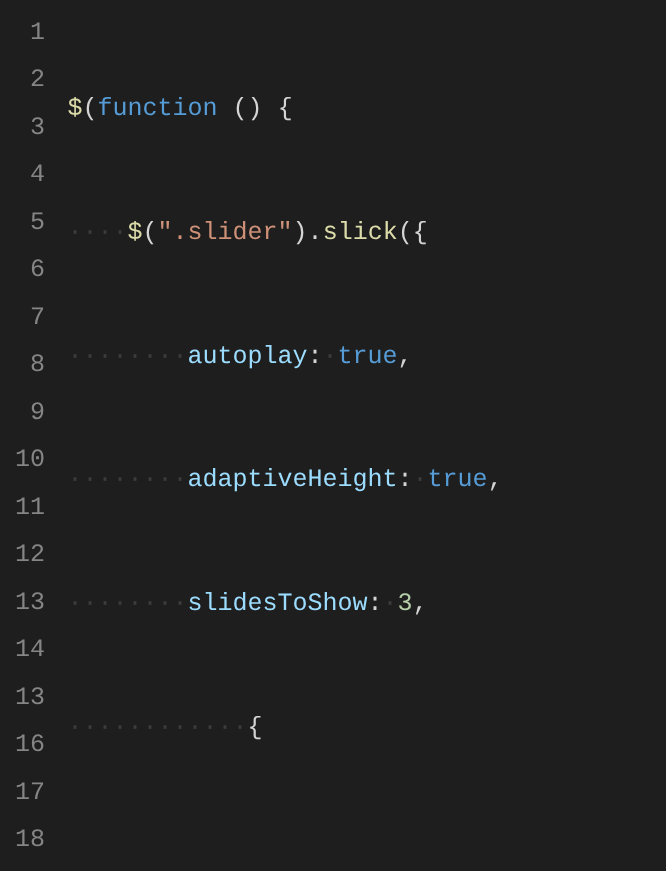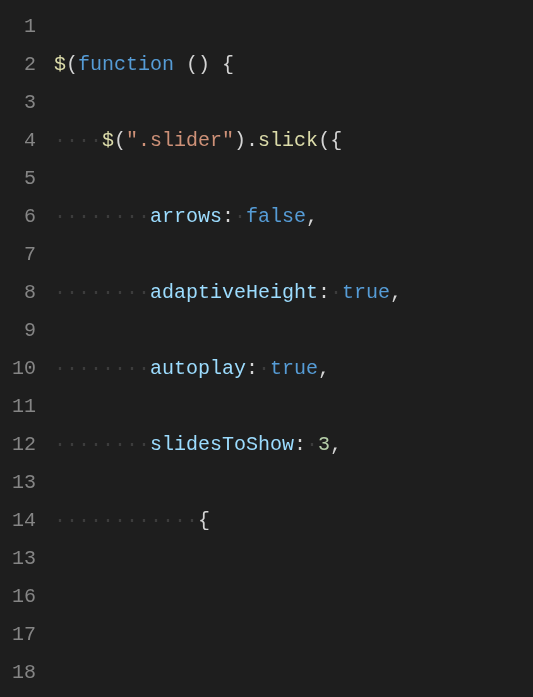--- a/index.html
+++ b/index.html
@@ -24,21 +24,21 @@
     padding: 8px 18px 8px 12px;
     user-select: none;
     flex-shrink: 0;
   }
   .gutter div { font-size: 20px; }
   .code {
     padding: 8px 0;
     white-space: pre;
     position: relative;
   }
-  .line { position: relative; }
+  .line { position: relative; margin-top: 23px; }
   .tok-fn { color: #dcdcaa; }
   .tok-kw { color: #569cd6; }
   .tok-punc { color: #d4d4d4; }
   .tok-str { color: #ce9178; }
   .tok-prop { color: #9cdcfe; }
   .tok-bool { color: #569cd6; }
   .tok-num { color: #b5cea8; }
   .tok-call { color: #dcdcaa; }
   .dots {
     color: #3c3c3c;
@@ -64,23 +64,22 @@
     <div>13</div>
     <div>14</div>
     <div>13</div>
     <div>16</div>
     <div>17</div>
     <div>18</div>
   </div>
   <div class="code">
 <div class="line"><span class="tok-fn">$</span><span class="tok-punc">(</span><span class="tok-kw">function</span><span> </span><span class="tok-punc">()</span><span> </span><span class="tok-punc">{</span></div>
 <div class="line"><span class="dots">····</span><span class="tok-fn">$</span><span class="tok-punc">(</span><span class="tok-str">".slider"</span><span class="tok-punc">).</span><span class="tok-call">slick</span><span class="tok-punc">({</span></div>
-<div class="line"><span class="dots">········</span><span class="tok-prop">arrows</span><span class="tok-punc">:</span><span class="dots">·</span><span class="tok-bool">false</span><span class="tok-punc">,</span></div>
+<div class="line"><span class="dots">········</span><span class="tok-prop">autoplay</span><span class="tok-punc">:</span><span class="dots">·</span><span class="tok-bool">true</span><span class="tok-punc">,</span></div>
 <div class="line"><span class="dots">········</span><span class="tok-prop">adaptiveHeight</span><span class="tok-punc">:</span><span class="dots">·</span><span class="tok-bool">true</span><span class="tok-punc">,</span></div>
-<div class="line"><span class="dots">········</span><span class="tok-prop">autoplay</span><span class="tok-punc">:</span><span class="dots">·</span><span class="tok-bool">true</span><span class="tok-punc">,</span></div>
 <div class="line"><span class="dots">········</span><span class="tok-prop">slidesToShow</span><span class="tok-punc">:</span><span class="dots">·</span><span class="tok-num">3</span><span class="tok-punc">,</span></div>
 <div class="line"><span class="dots">············</span><span class="tok-punc">{</span></div>
 
 
 
 
 
 
 
 

